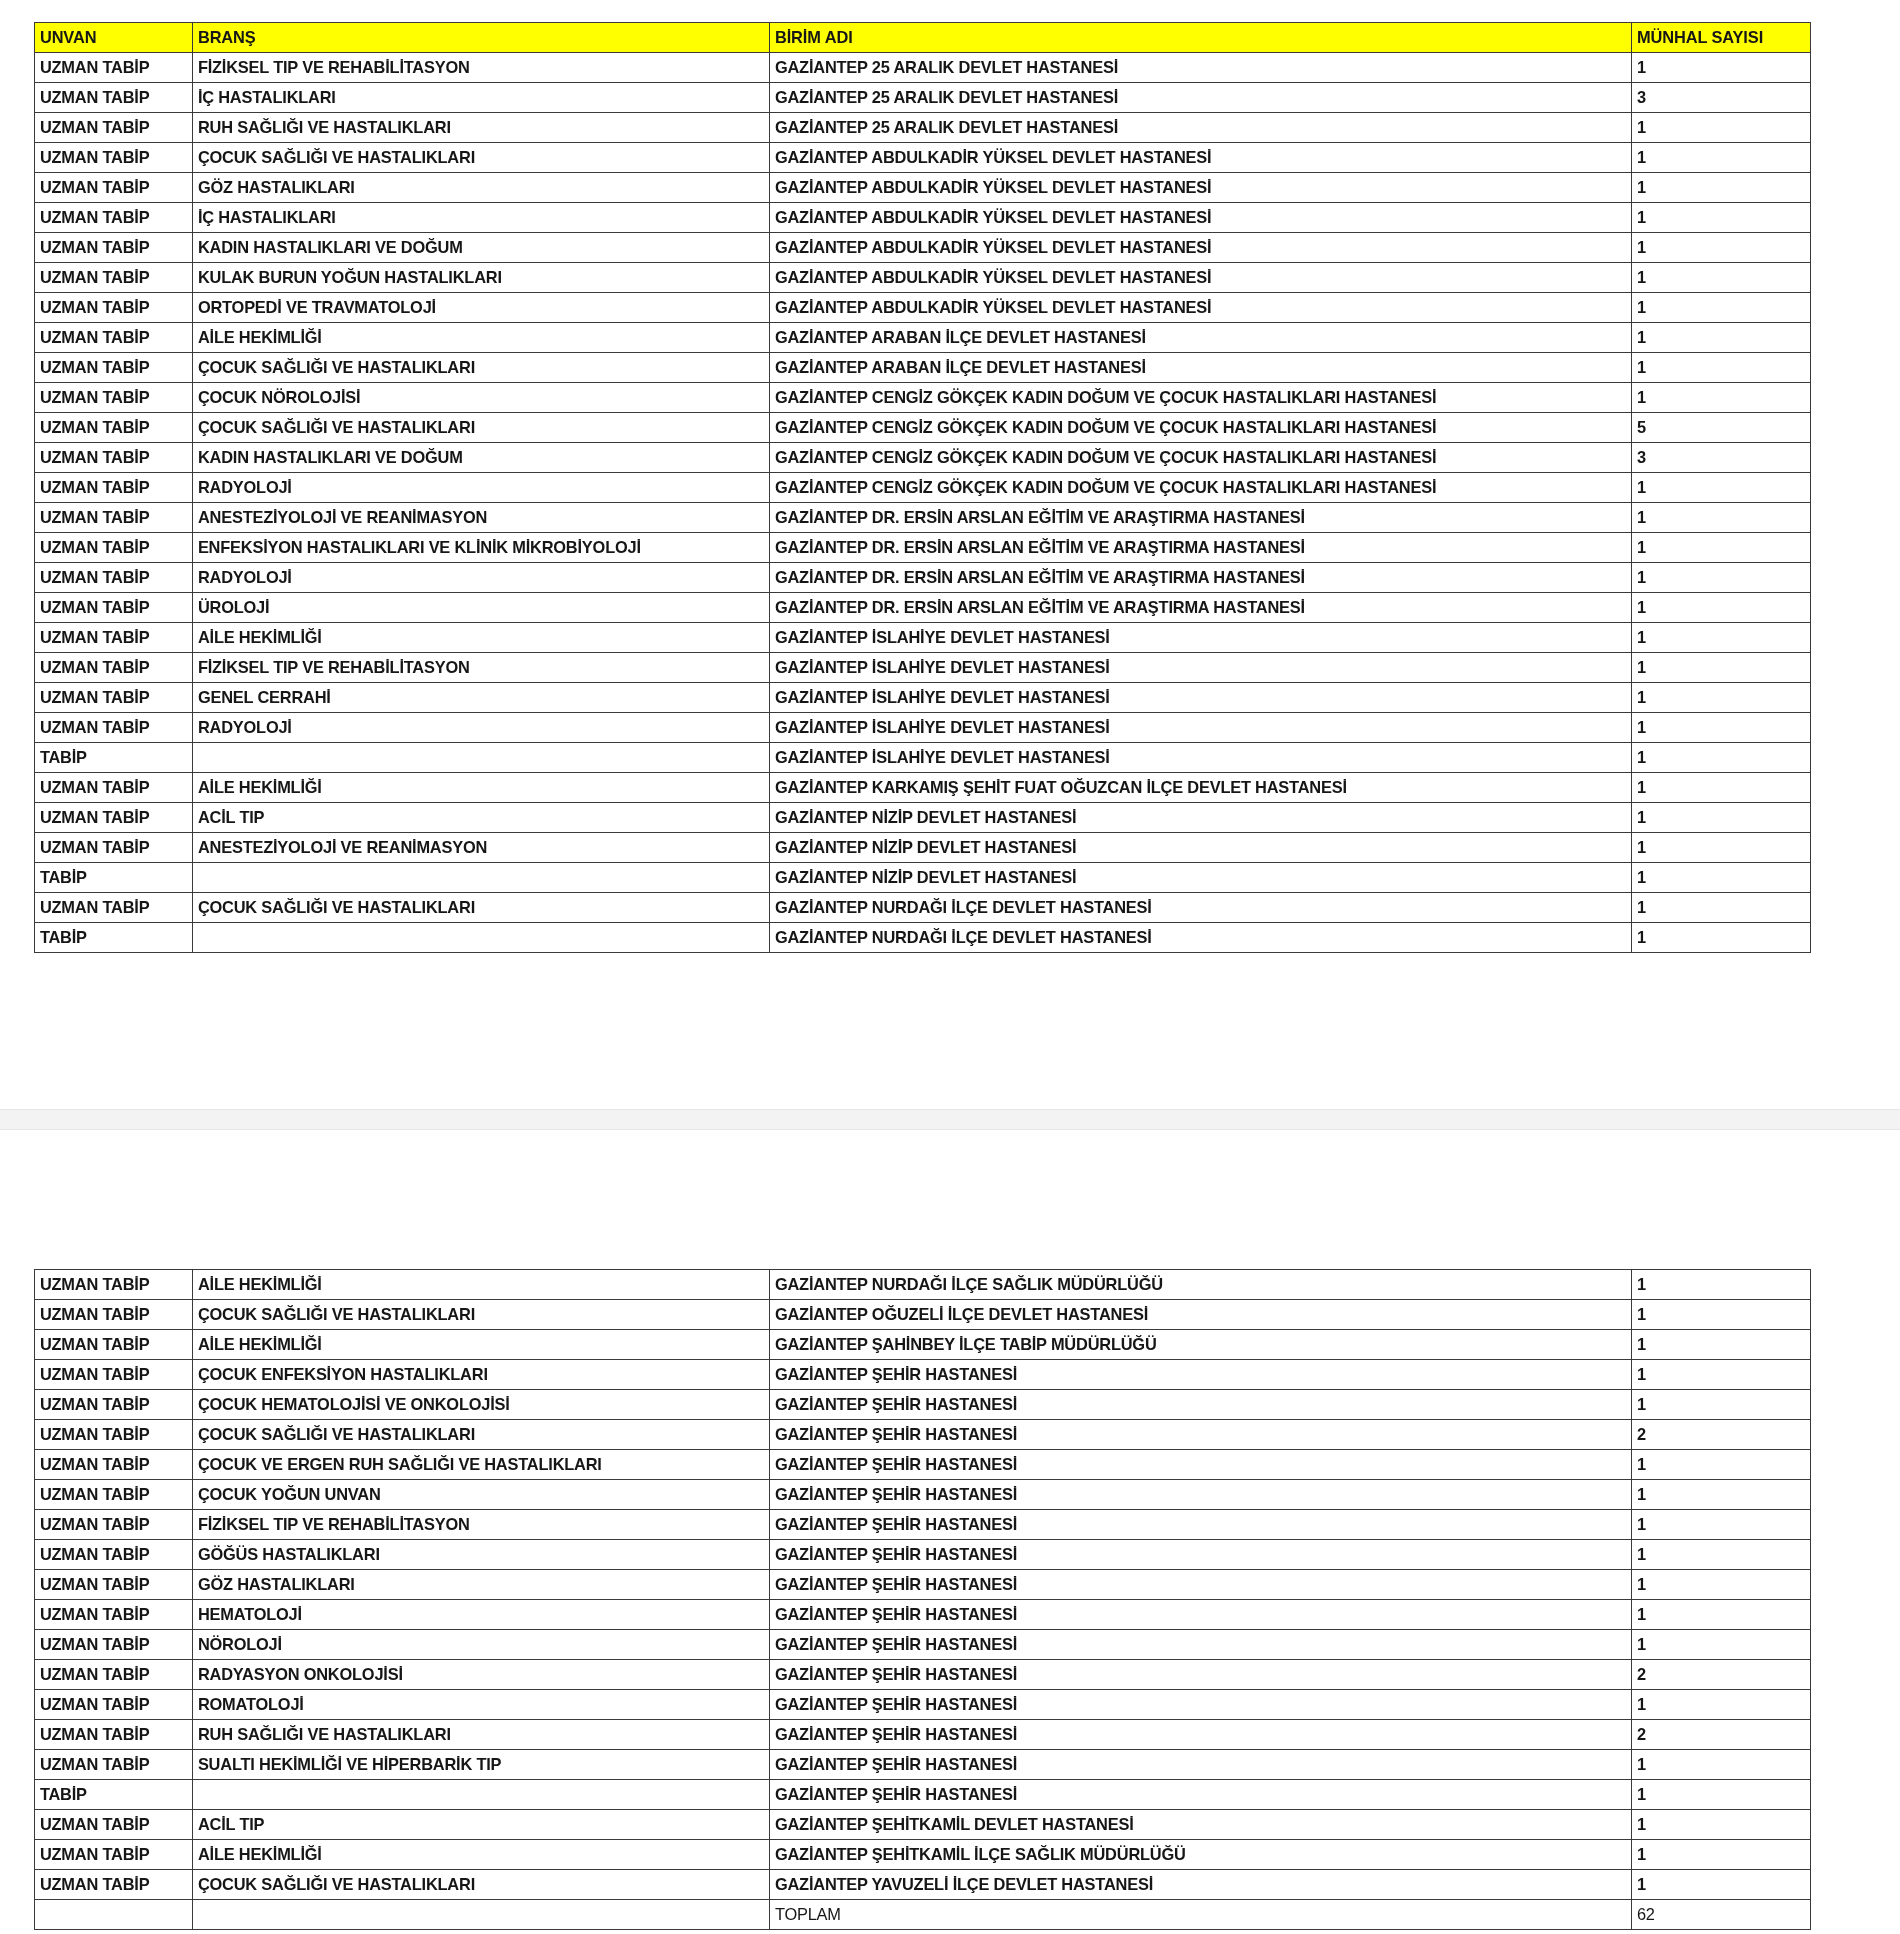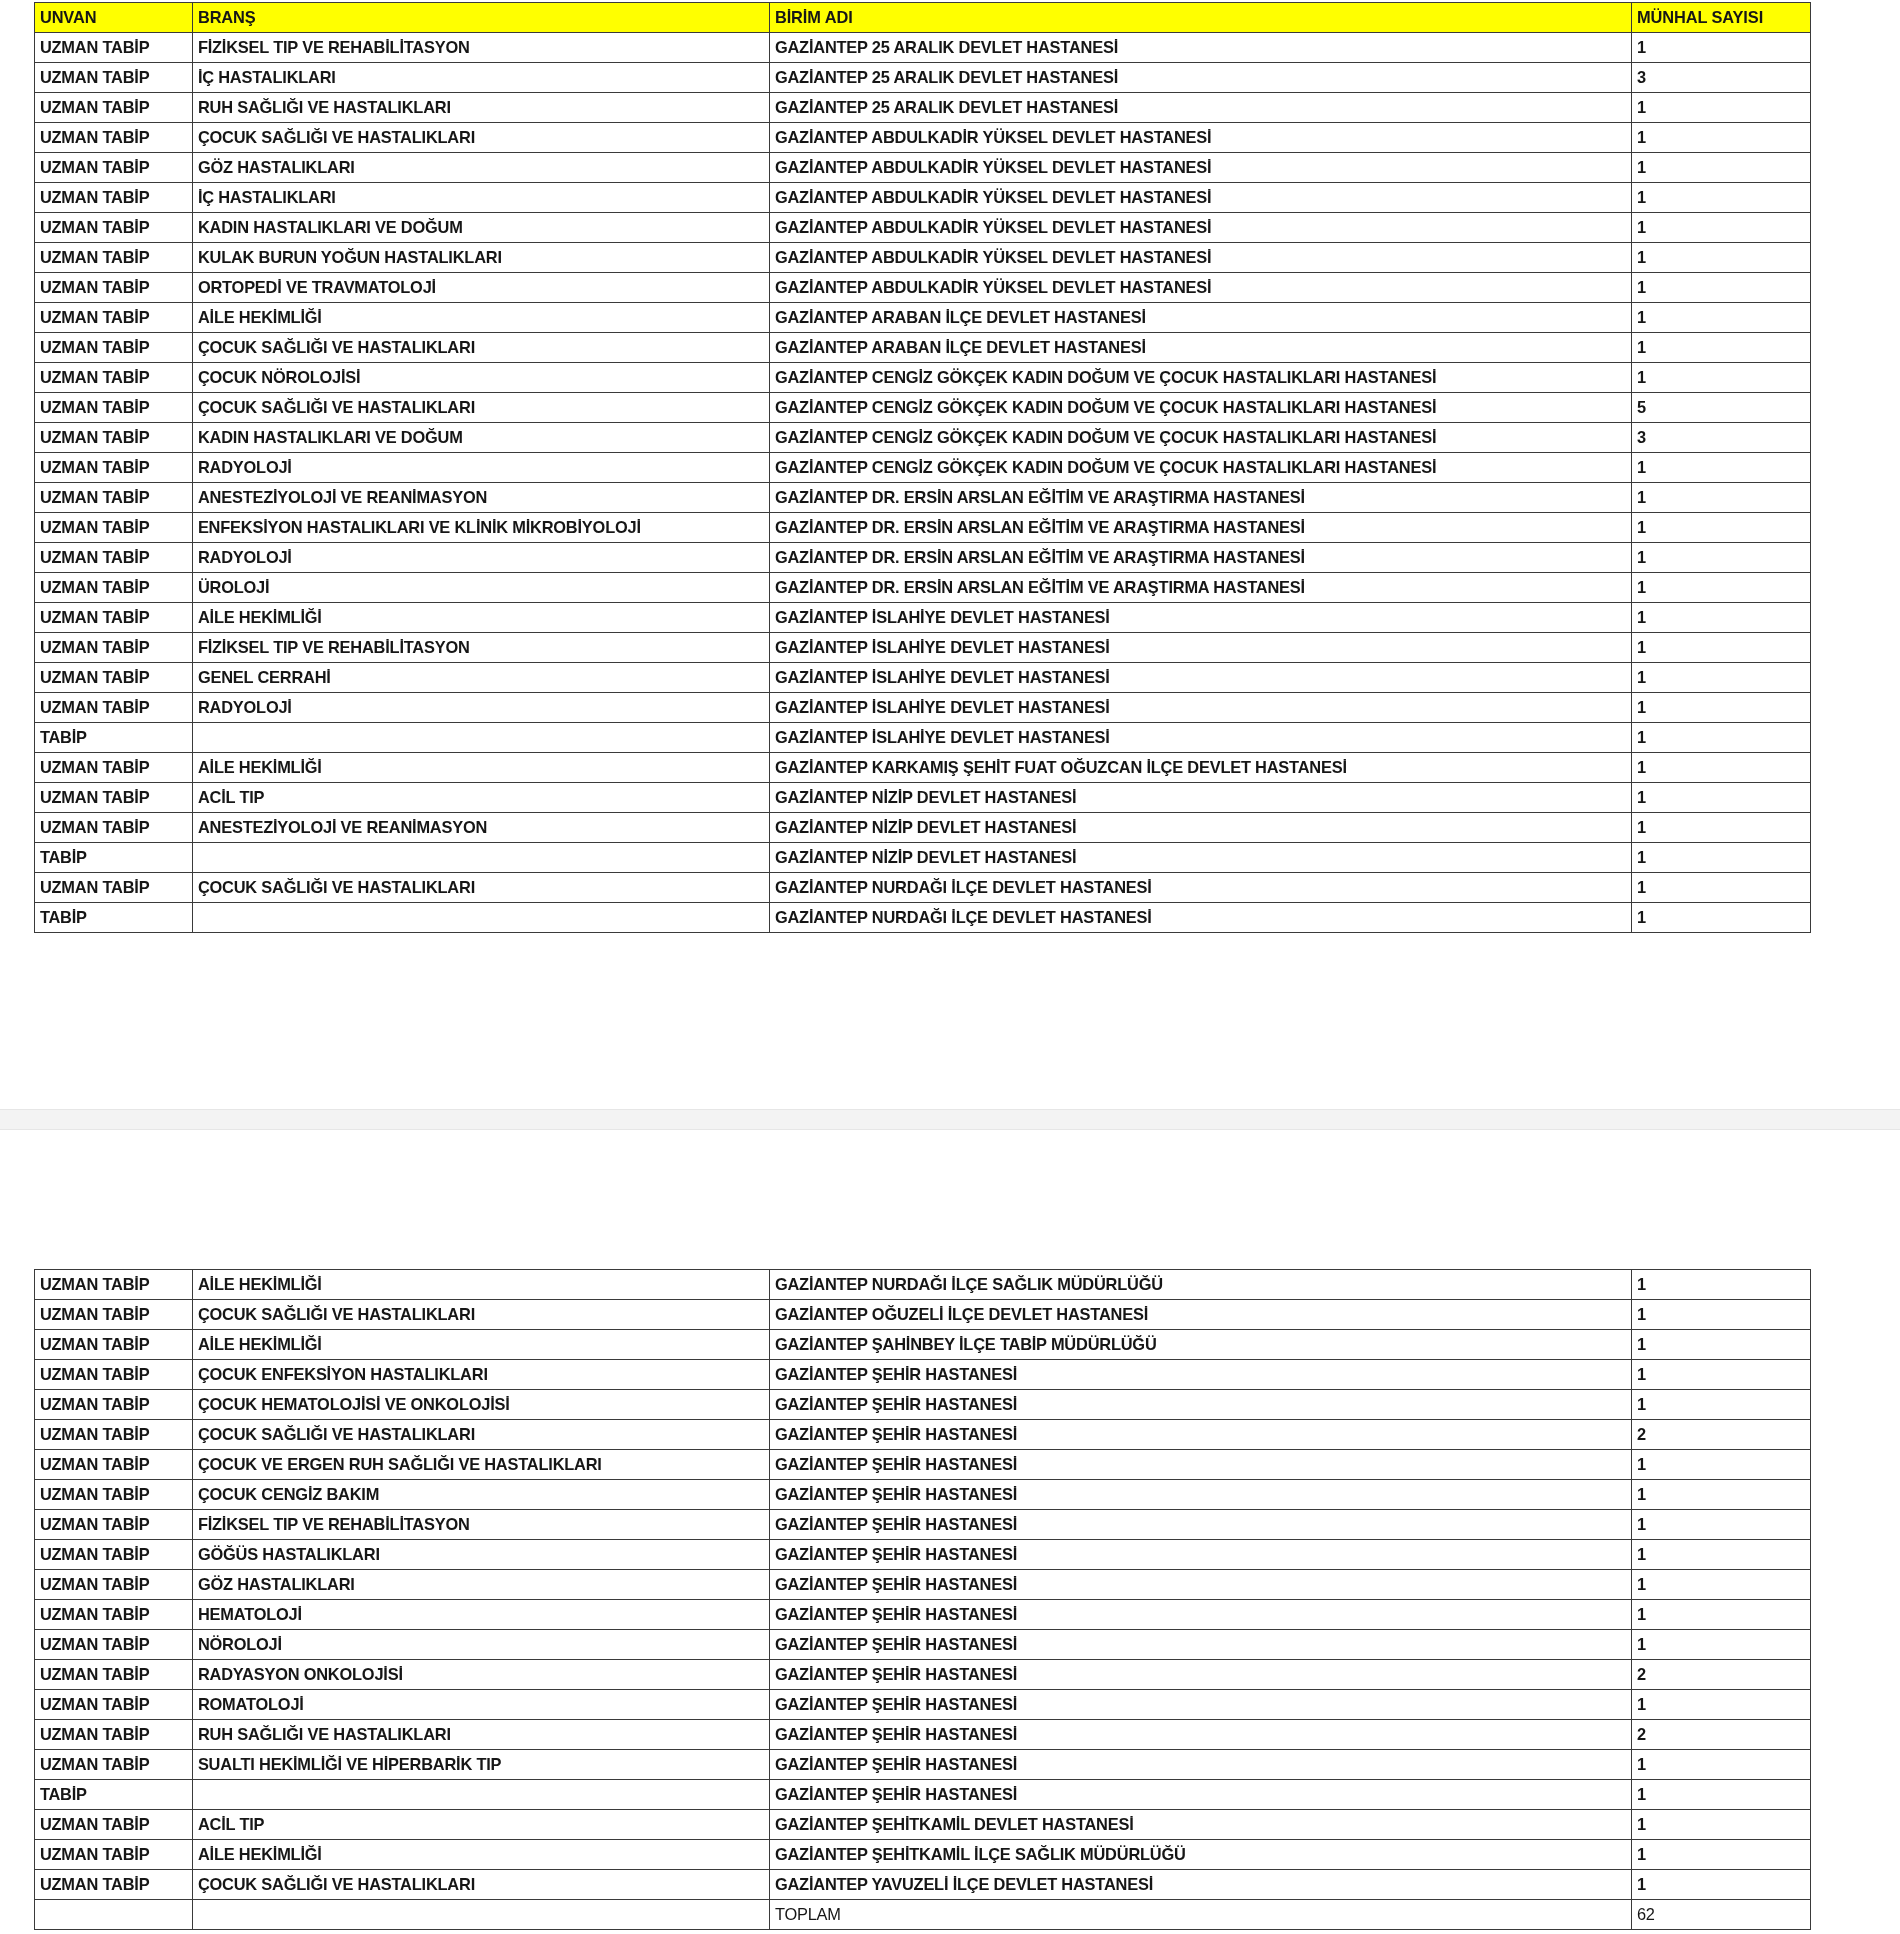--- a/index.html
+++ b/index.html
@@ -70,21 +70,21 @@
     background: transparent;
   }
 </style>
 </head>
 <body>
 
 <div id="page">
 
   <div class="page-break" style="top:1109px; height:21px;"></div>
 
-  <table class="sheet" id="table-1" style="left:34px; top:2px; width:1776px;">
+  <table class="sheet" id="table-1" style="left:34px; top:22px; width:1776px;">
     <colgroup>
       <col class="c-unvan">
         <col class="c-brans">
         <col class="c-birim">
         <col class="c-munhal">
     </colgroup>
     <thead>
       <tr>
         <th>UNVAN</th>
         <th>BRANŞ</th>
@@ -321,21 +321,21 @@
           <td class="num">2</td>
         </tr>
         <tr>
           <td>UZMAN TABİP</td>
           <td>ÇOCUK VE ERGEN RUH SAĞLIĞI VE HASTALIKLARI</td>
           <td>GAZİANTEP ŞEHİR HASTANESİ</td>
           <td class="num">1</td>
         </tr>
         <tr>
           <td>UZMAN TABİP</td>
-          <td>ÇOCUK CENGİZ BAKIM</td>
+          <td>ÇOCUK YOĞUN UNVAN</td>
           <td>GAZİANTEP ŞEHİR HASTANESİ</td>
           <td class="num">1</td>
         </tr>
         <tr>
           <td>UZMAN TABİP</td>
           <td>FİZİKSEL TIP VE REHABİLİTASYON</td>
           <td>GAZİANTEP ŞEHİR HASTANESİ</td>
           <td class="num">1</td>
         </tr>
         <tr>

